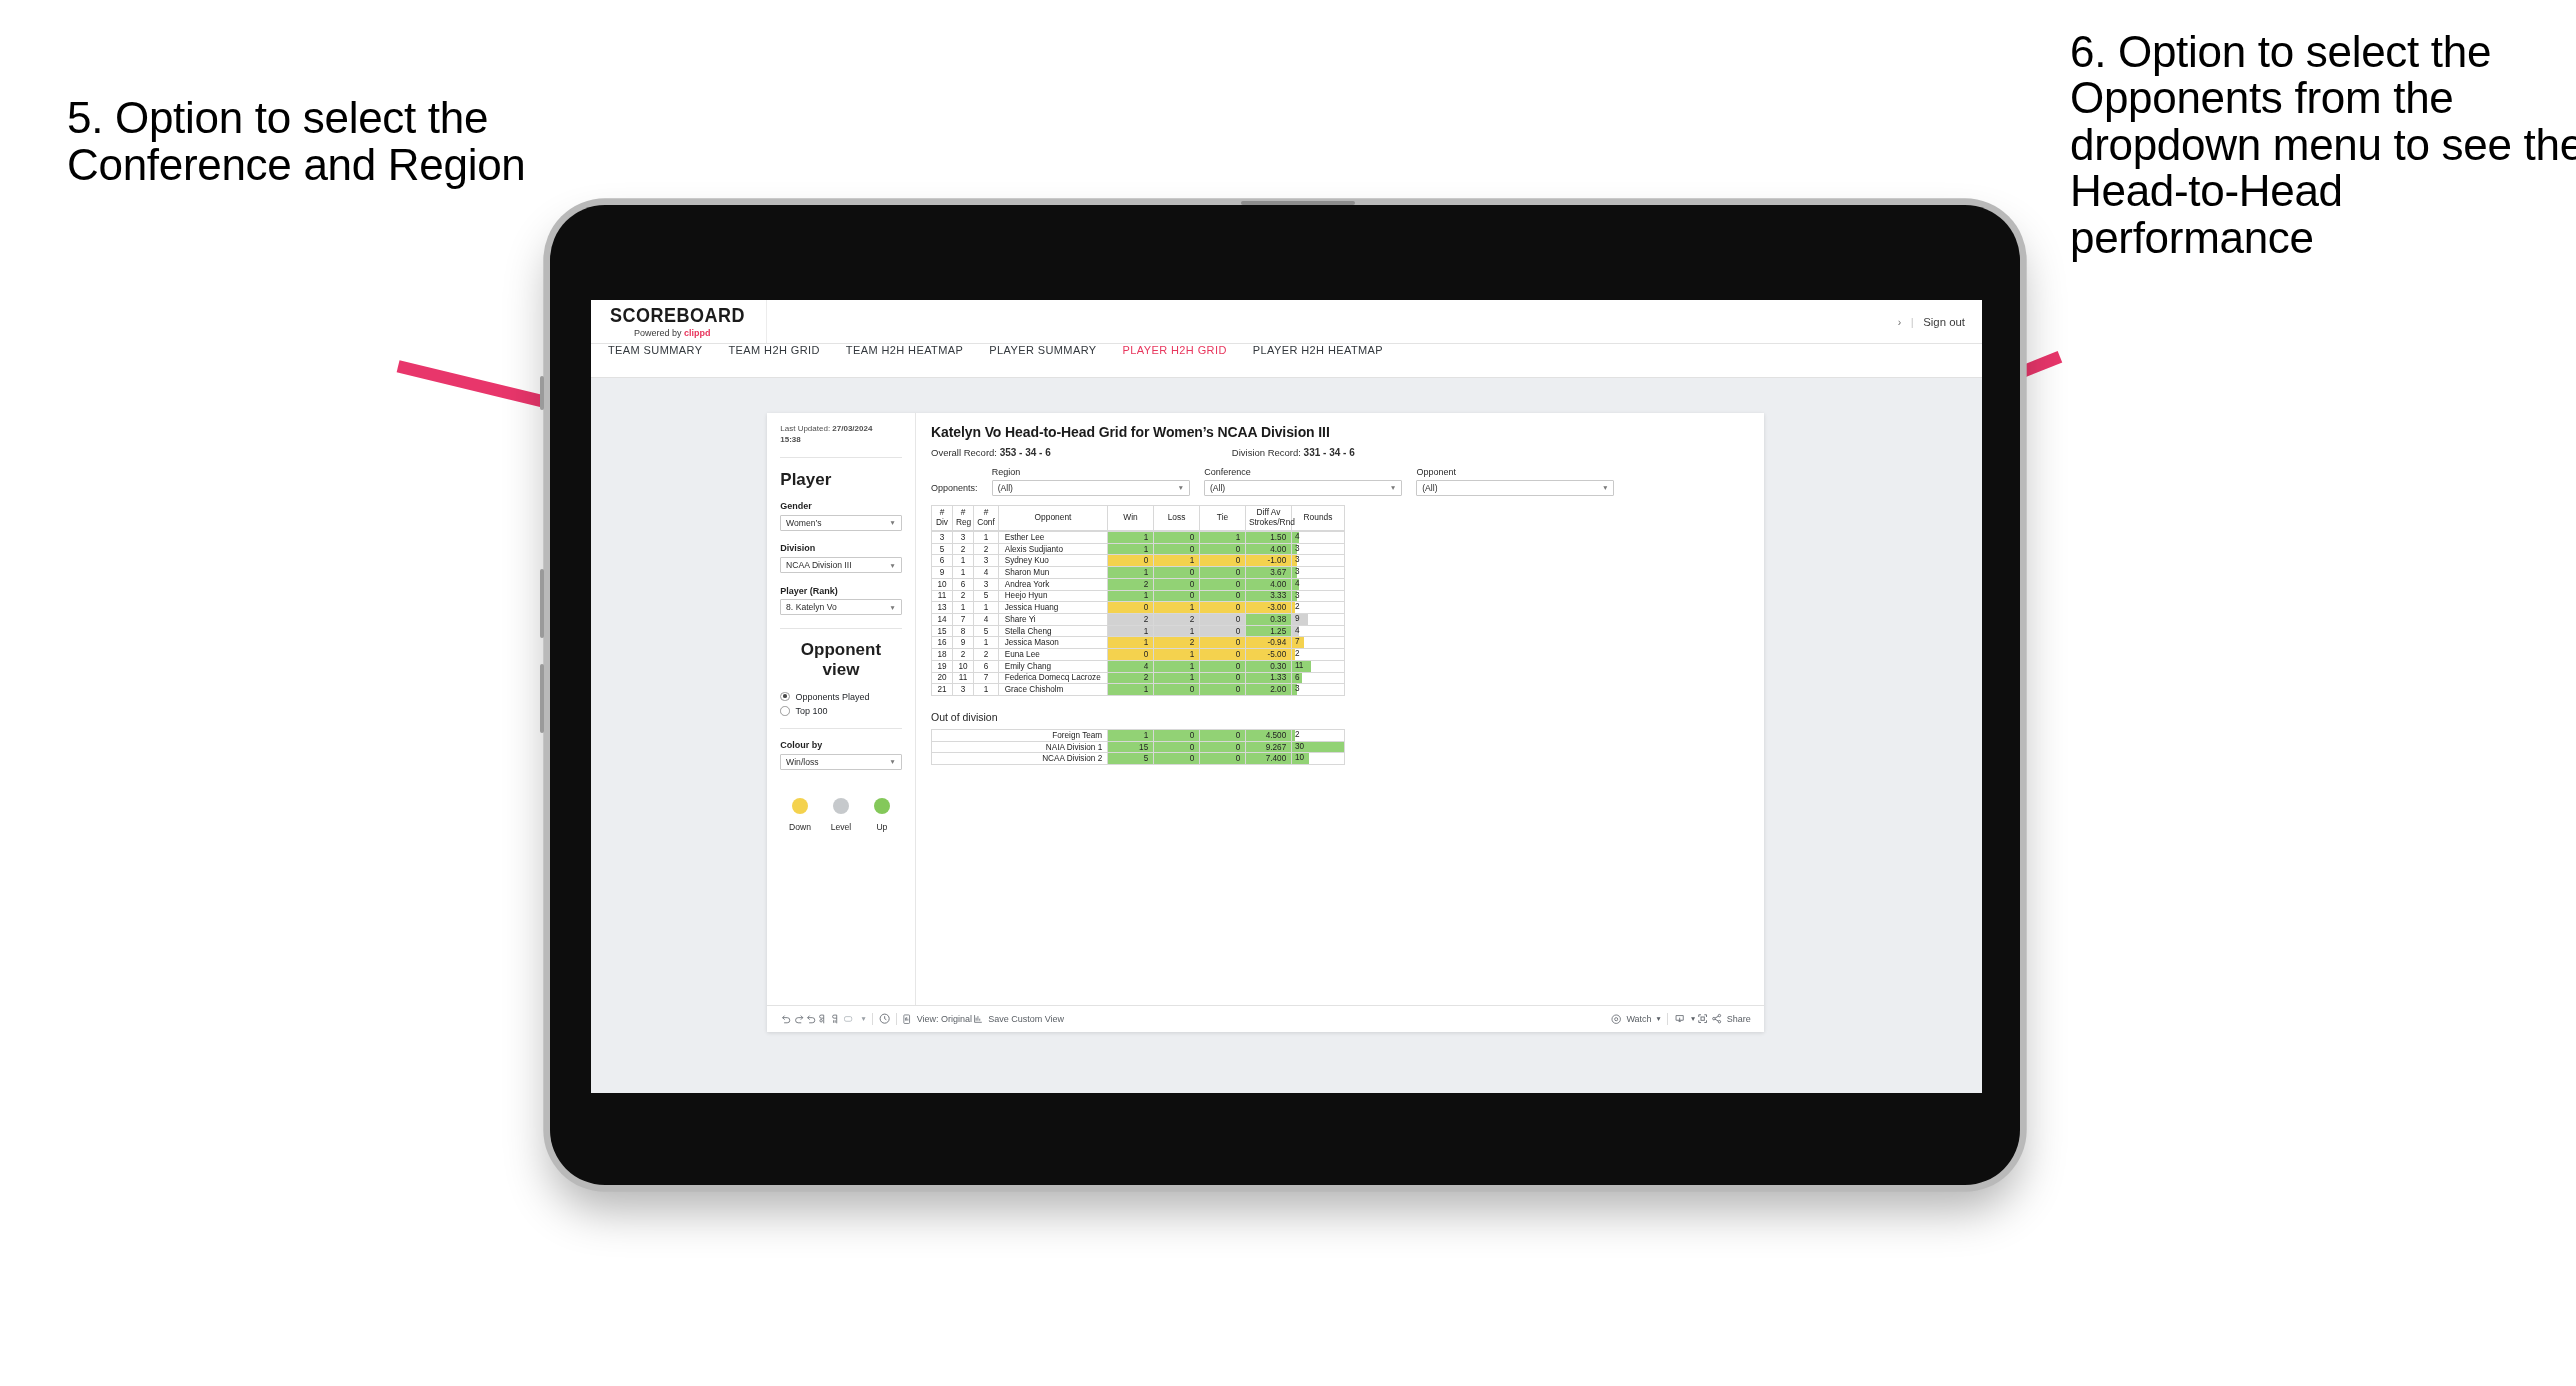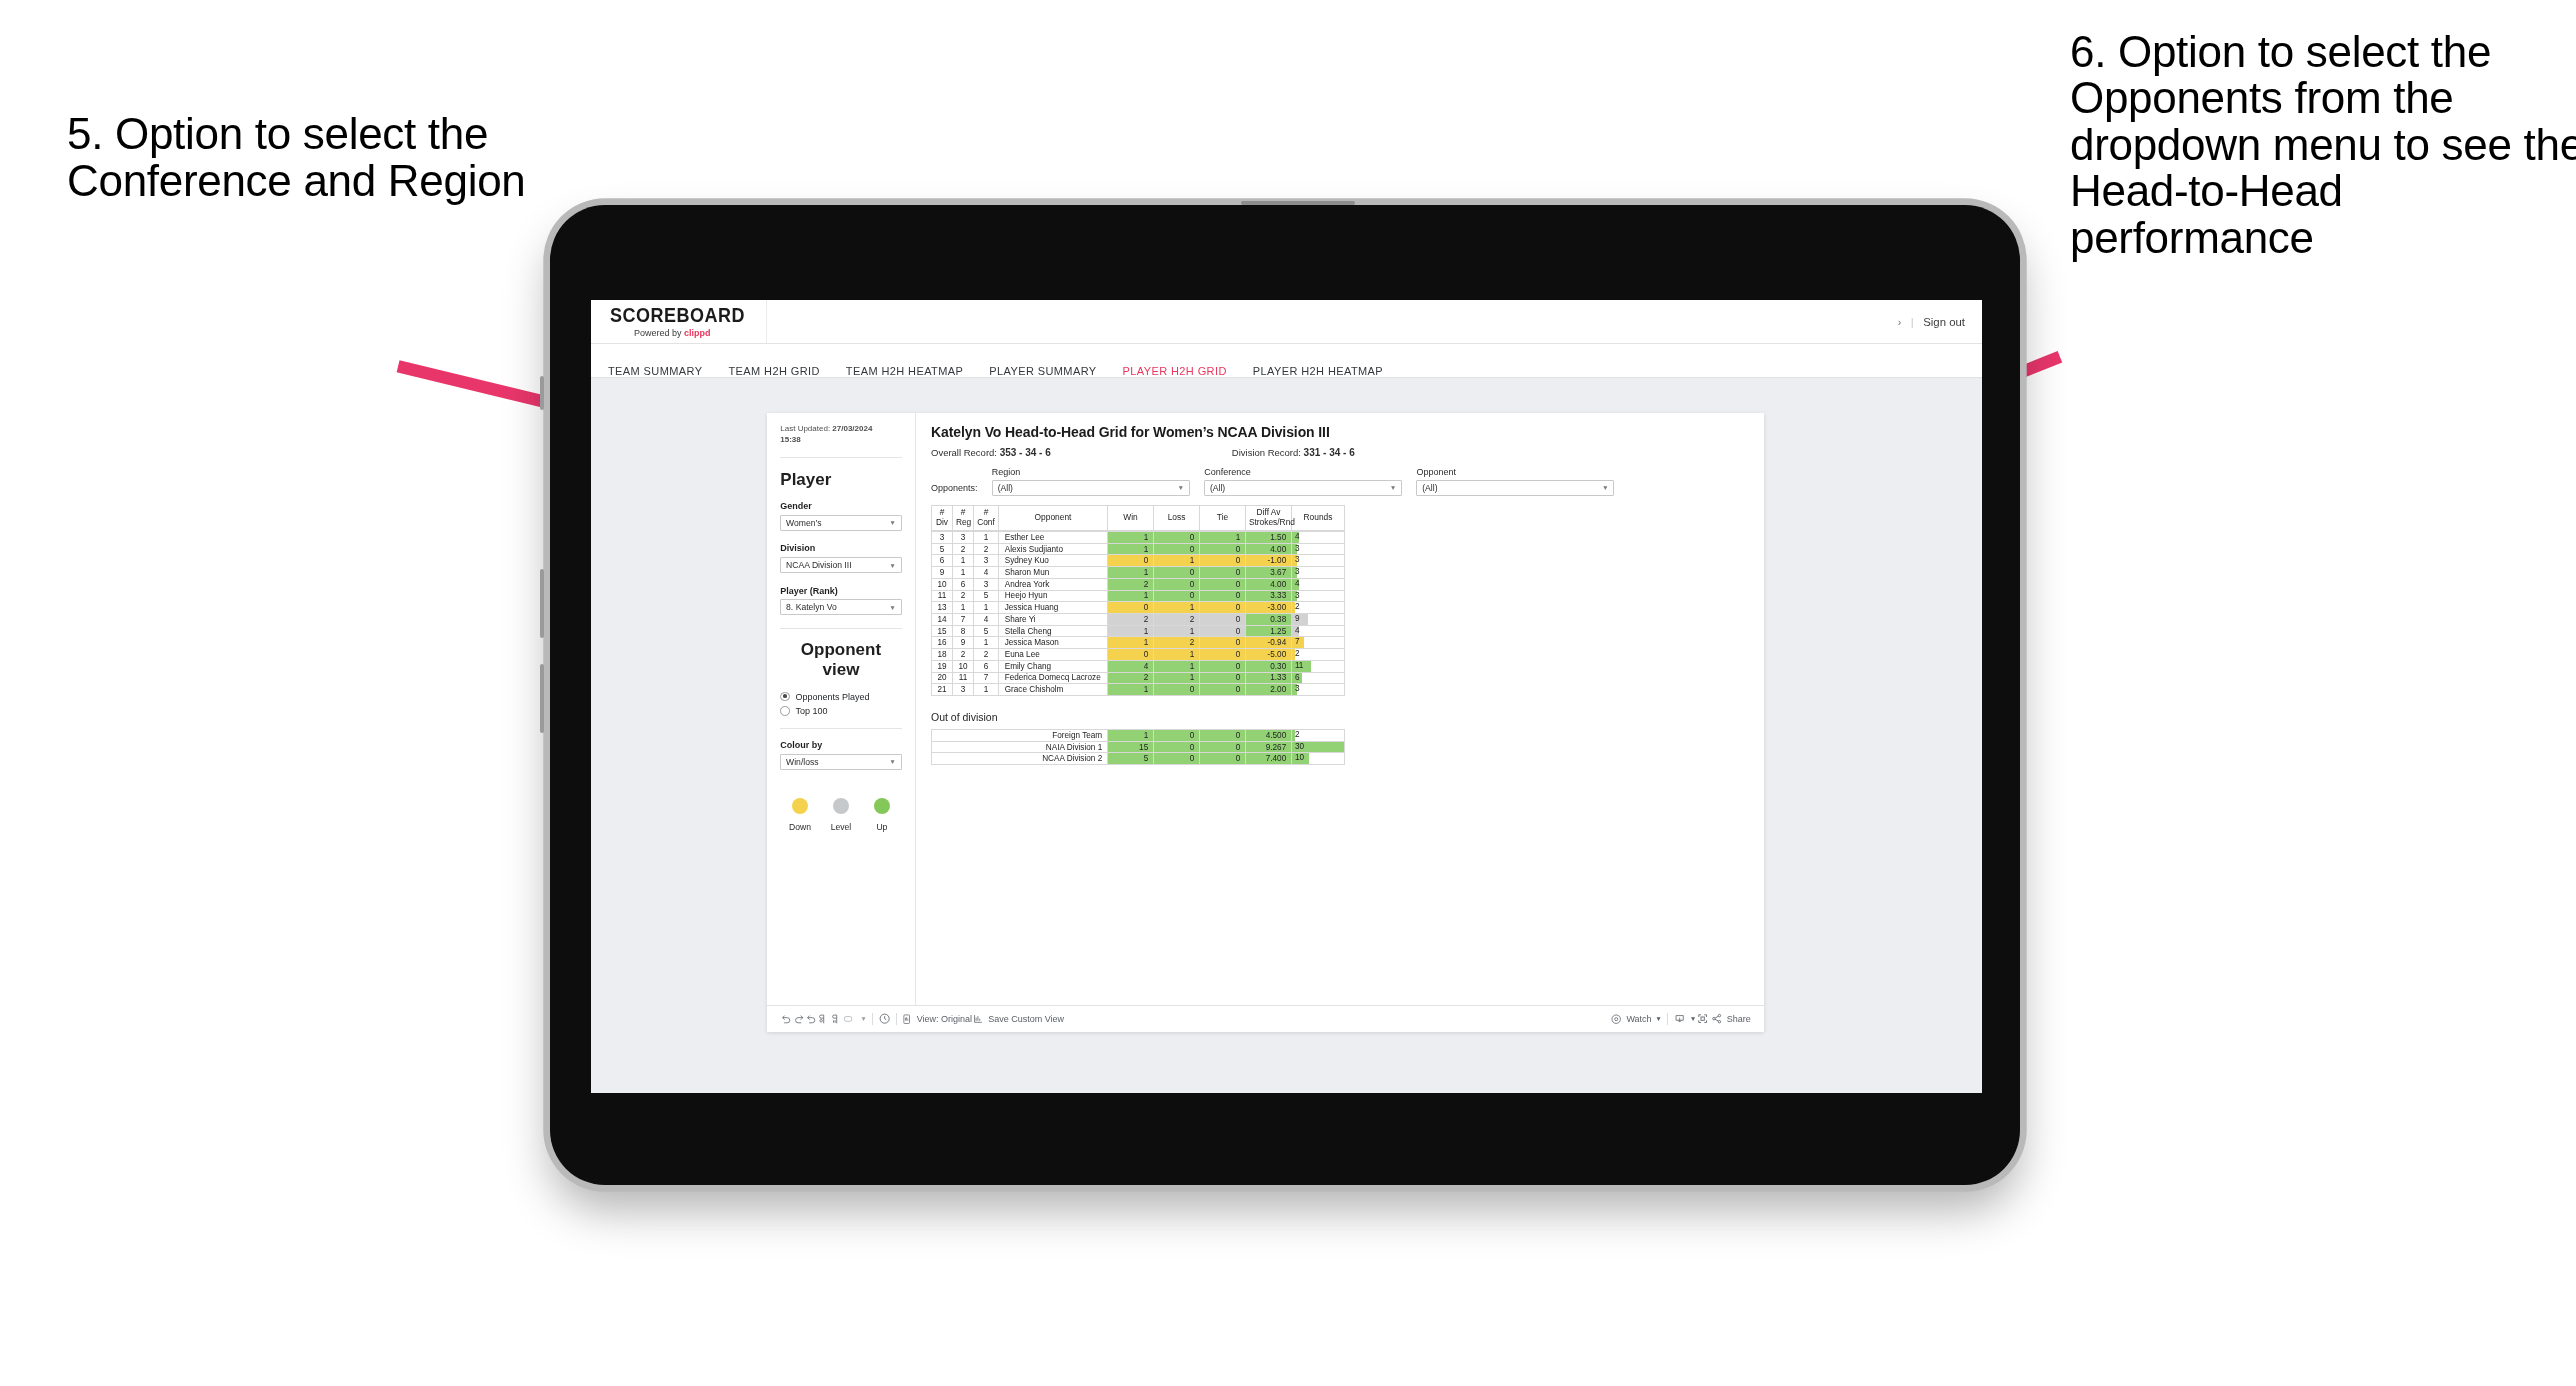--- a/index.html
+++ b/index.html
@@ -13,21 +13,21 @@
 
   
   .annot {
     position: absolute;
     font-family: "Liberation Sans", sans-serif;
     font-size: 44px;
     line-height: 1.06;
     color: #000;
     letter-spacing: -0.3px;
   }
-  #annot-left  { left: 67px;  top: 95px;  width: 476px; margin-top: 16px; }
+  #annot-left  { left: 67px;  top: 95px;  width: 476px; }
   #annot-right { left: 2070px; top: 28.5px;  width: 514px; }
 
   .arrow-svg { position: absolute; left: 0; top: 0; width: 2576px; height: 1386px;
                pointer-events: none; }
 
   
   #tablet {
     position: absolute; left: 550px; top: 205px;
     width: 1470px; height: 980px;
     background: #0d0d0d;
@@ -68,21 +68,21 @@
   }
   .topnav-item.active::after{
     content:""; position:absolute; left:0; right:0; bottom:-1px; height:2.9px; background:#e8365d;
   }
   .topbar-right{ margin-left:auto; display:flex; align-items:center; gap:9.5px;
                  padding-right:17px; font-size:11.4px; color:#3b3b3b; }
   .topbar-right .sep{ color:#c8c8c8; }
   .chev{ font-size:10.5px; color:#6d6d6d; }
 
   .subnav{
-    height:34px; background:#fff; display:flex; align-items:flex-end;
+    height:34px; background:#fff; display:flex; align-items:flex-start;
     padding-left:17px; gap:26px; border-bottom:1px solid #e1e1e1;
   }
   .subnav-item{ font-size:11px; color:#33383d; letter-spacing:0.4px; cursor:pointer; }
   .subnav-item.active{ color:#e8365d; }
 
   
   #canvas{ position:absolute; left:0; right:0; top:79px; bottom:0; background:#eceef1; }
   #sheet{
     position:absolute; left:176px; top:34px; width:997px; height:619px;
     background:#fff; box-shadow:0 1px 3.8px rgba(0,0,0,.12);

